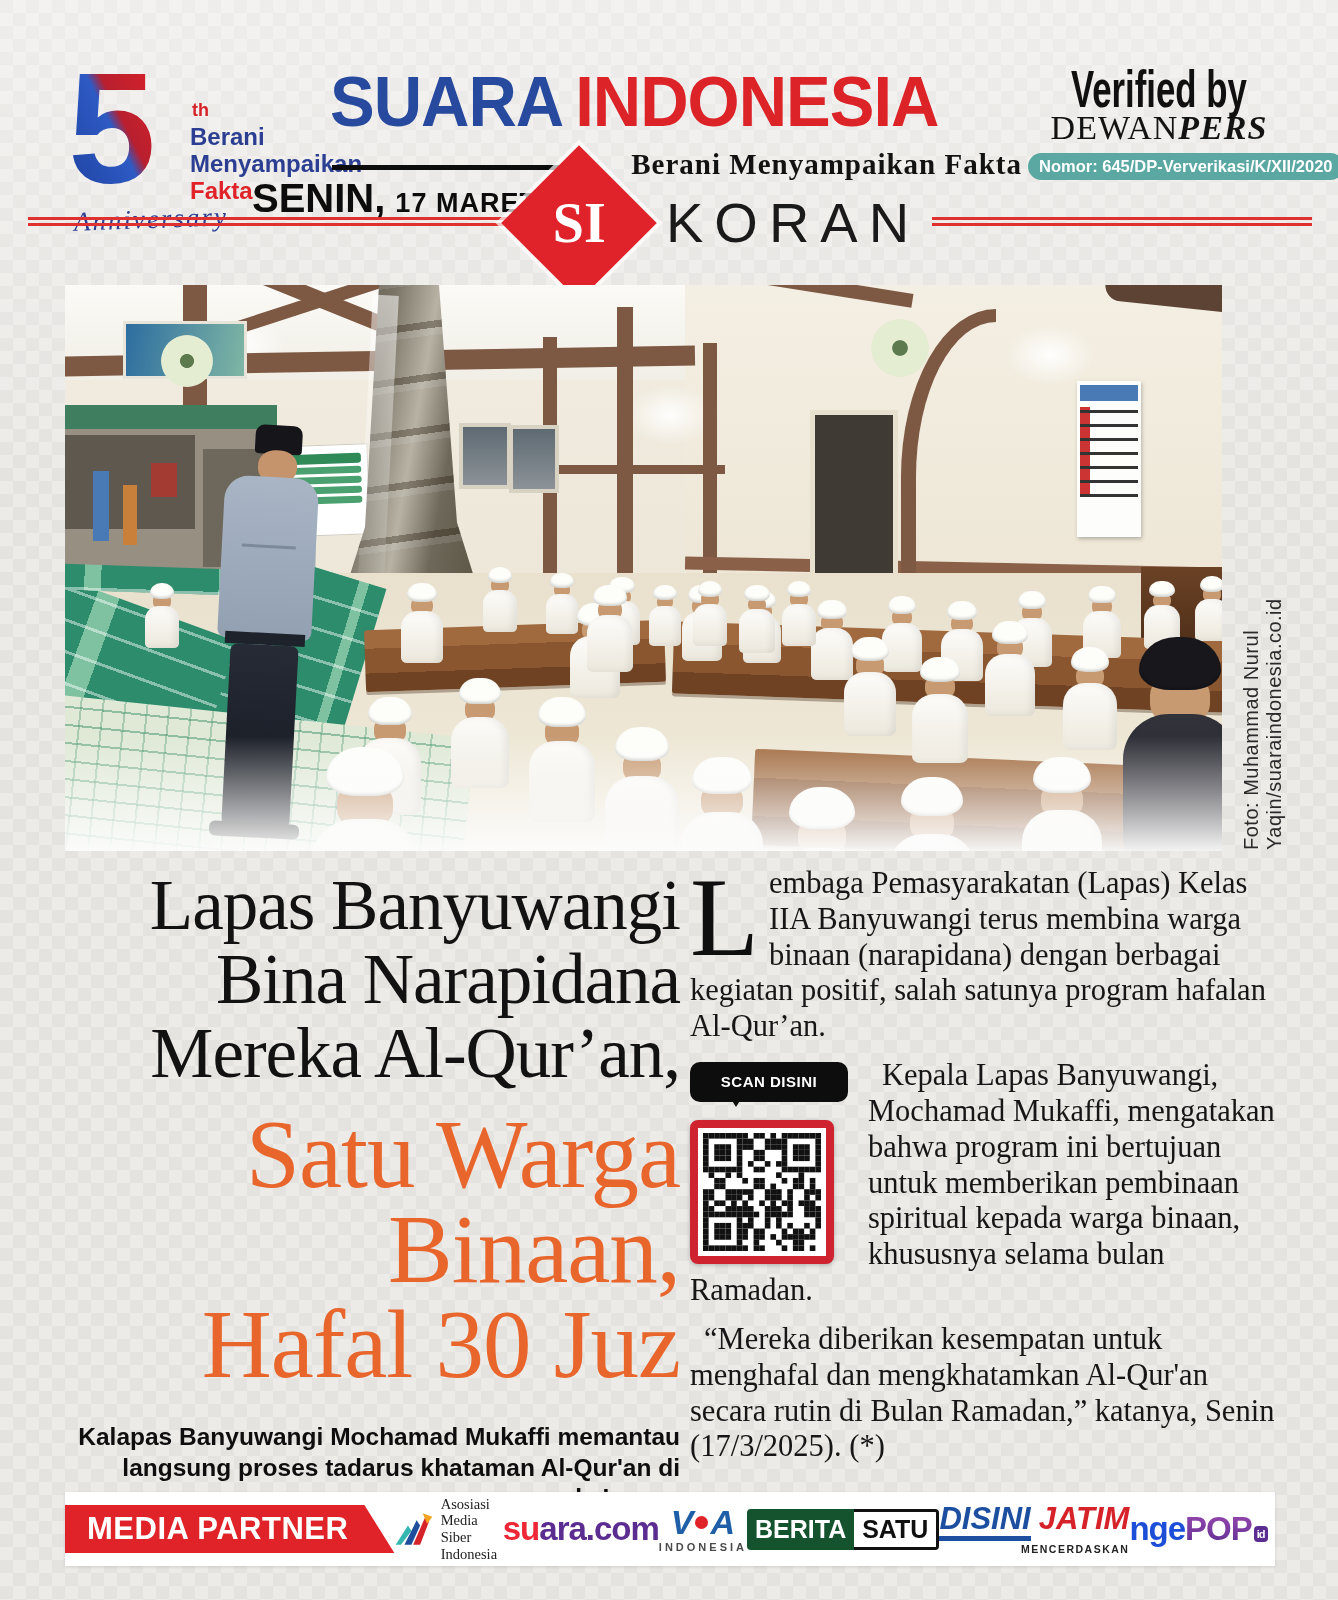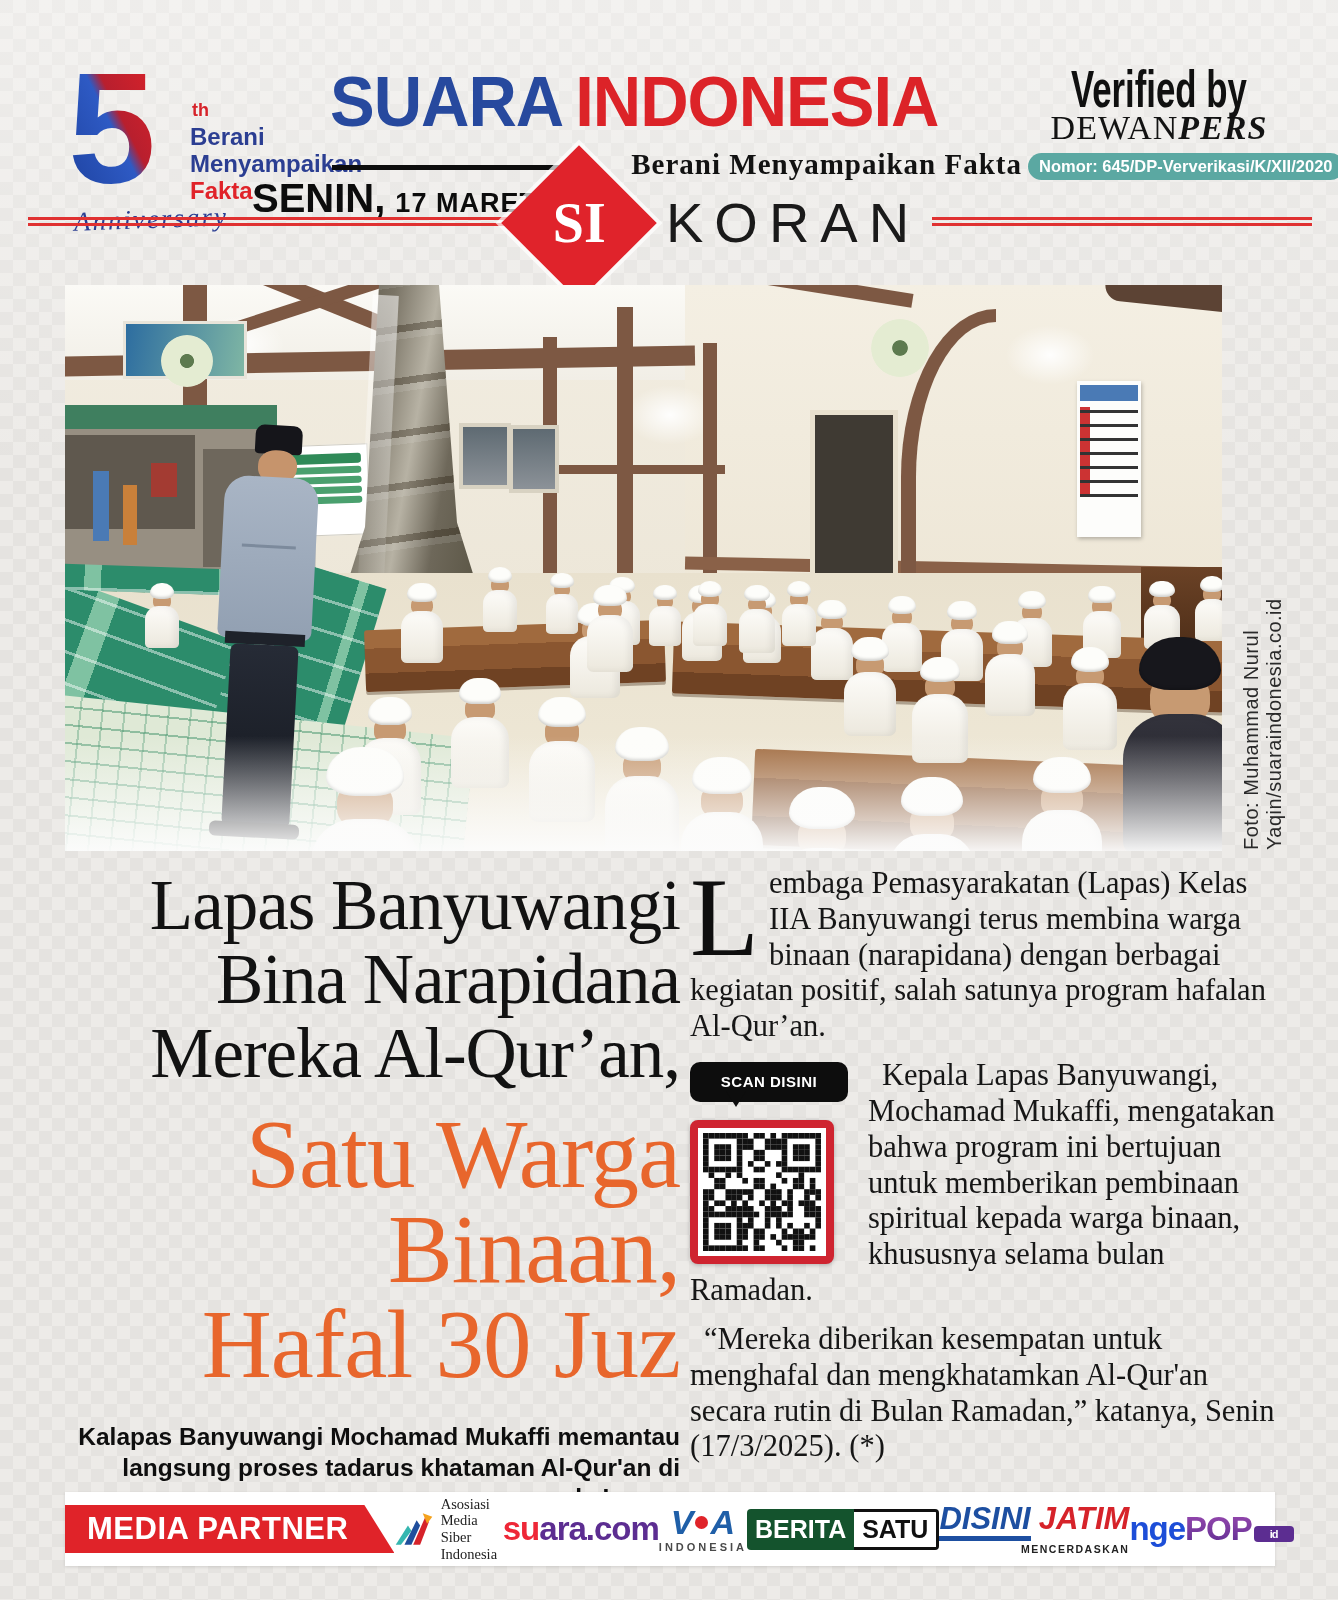--- a/index.html
+++ b/index.html
@@ -135,21 +135,21 @@
   .bs{font-weight:bold;font-size:25px;}
   .bs .b1{background:#14532d;color:#fff;padding:6px 8px;border-radius:4px 0 0 4px;}
   .bs .b2{background:#fff;color:#101010;padding:3px 8px;border:3px solid #101010;border-left:none;border-radius:0 4px 4px 0;}
   .siber{flex-direction:column;align-items:flex-end;font-style:italic;font-weight:bold;line-height:1;}
   .siber-row{display:flex;align-items:baseline;}
   .siber .sj1{color:#1d4fa1;font-size:31px;border-bottom:5px solid #1d4fa1;padding-bottom:2px;}
   .siber .sj2{color:#d6232a;font-size:31px;margin-left:8px;}
   .siber-sub{font-size:10.5px;letter-spacing:1.5px;color:#222;margin-top:3px;font-style:normal;}
   .ngepop{font-weight:bold;font-size:33px;letter-spacing:-1px;align-items:baseline;}
   .ngepop .n1{color:#1d4ed8;} .ngepop .n2{color:#7b2d8b;background:linear-gradient(#9b4ab0,#5c2d91);-webkit-background-clip:text;background-clip:text;-webkit-text-fill-color:transparent;}
-  .ngepop .n3{display:inline-block;background:#5c2d91;color:#fff;font-size:11px;border-radius:4px;padding:2px 16px;margin-left:2px;transform:translateY(-2px);}
+  .ngepop .n3{display:inline-block;background:#5c2d91;color:#fff;font-size:11px;border-radius:4px;padding:2px 3px;margin-left:2px;transform:translateY(-2px);}
 </style>
 </head>
 <body>
 
 <div class="page">
 
   <div class="abs anniv">
     <svg width="112" height="150" viewBox="0 0 112 150">
       <defs>
         <linearGradient id="g5" x1="0" y1="1" x2="1" y2="0">

